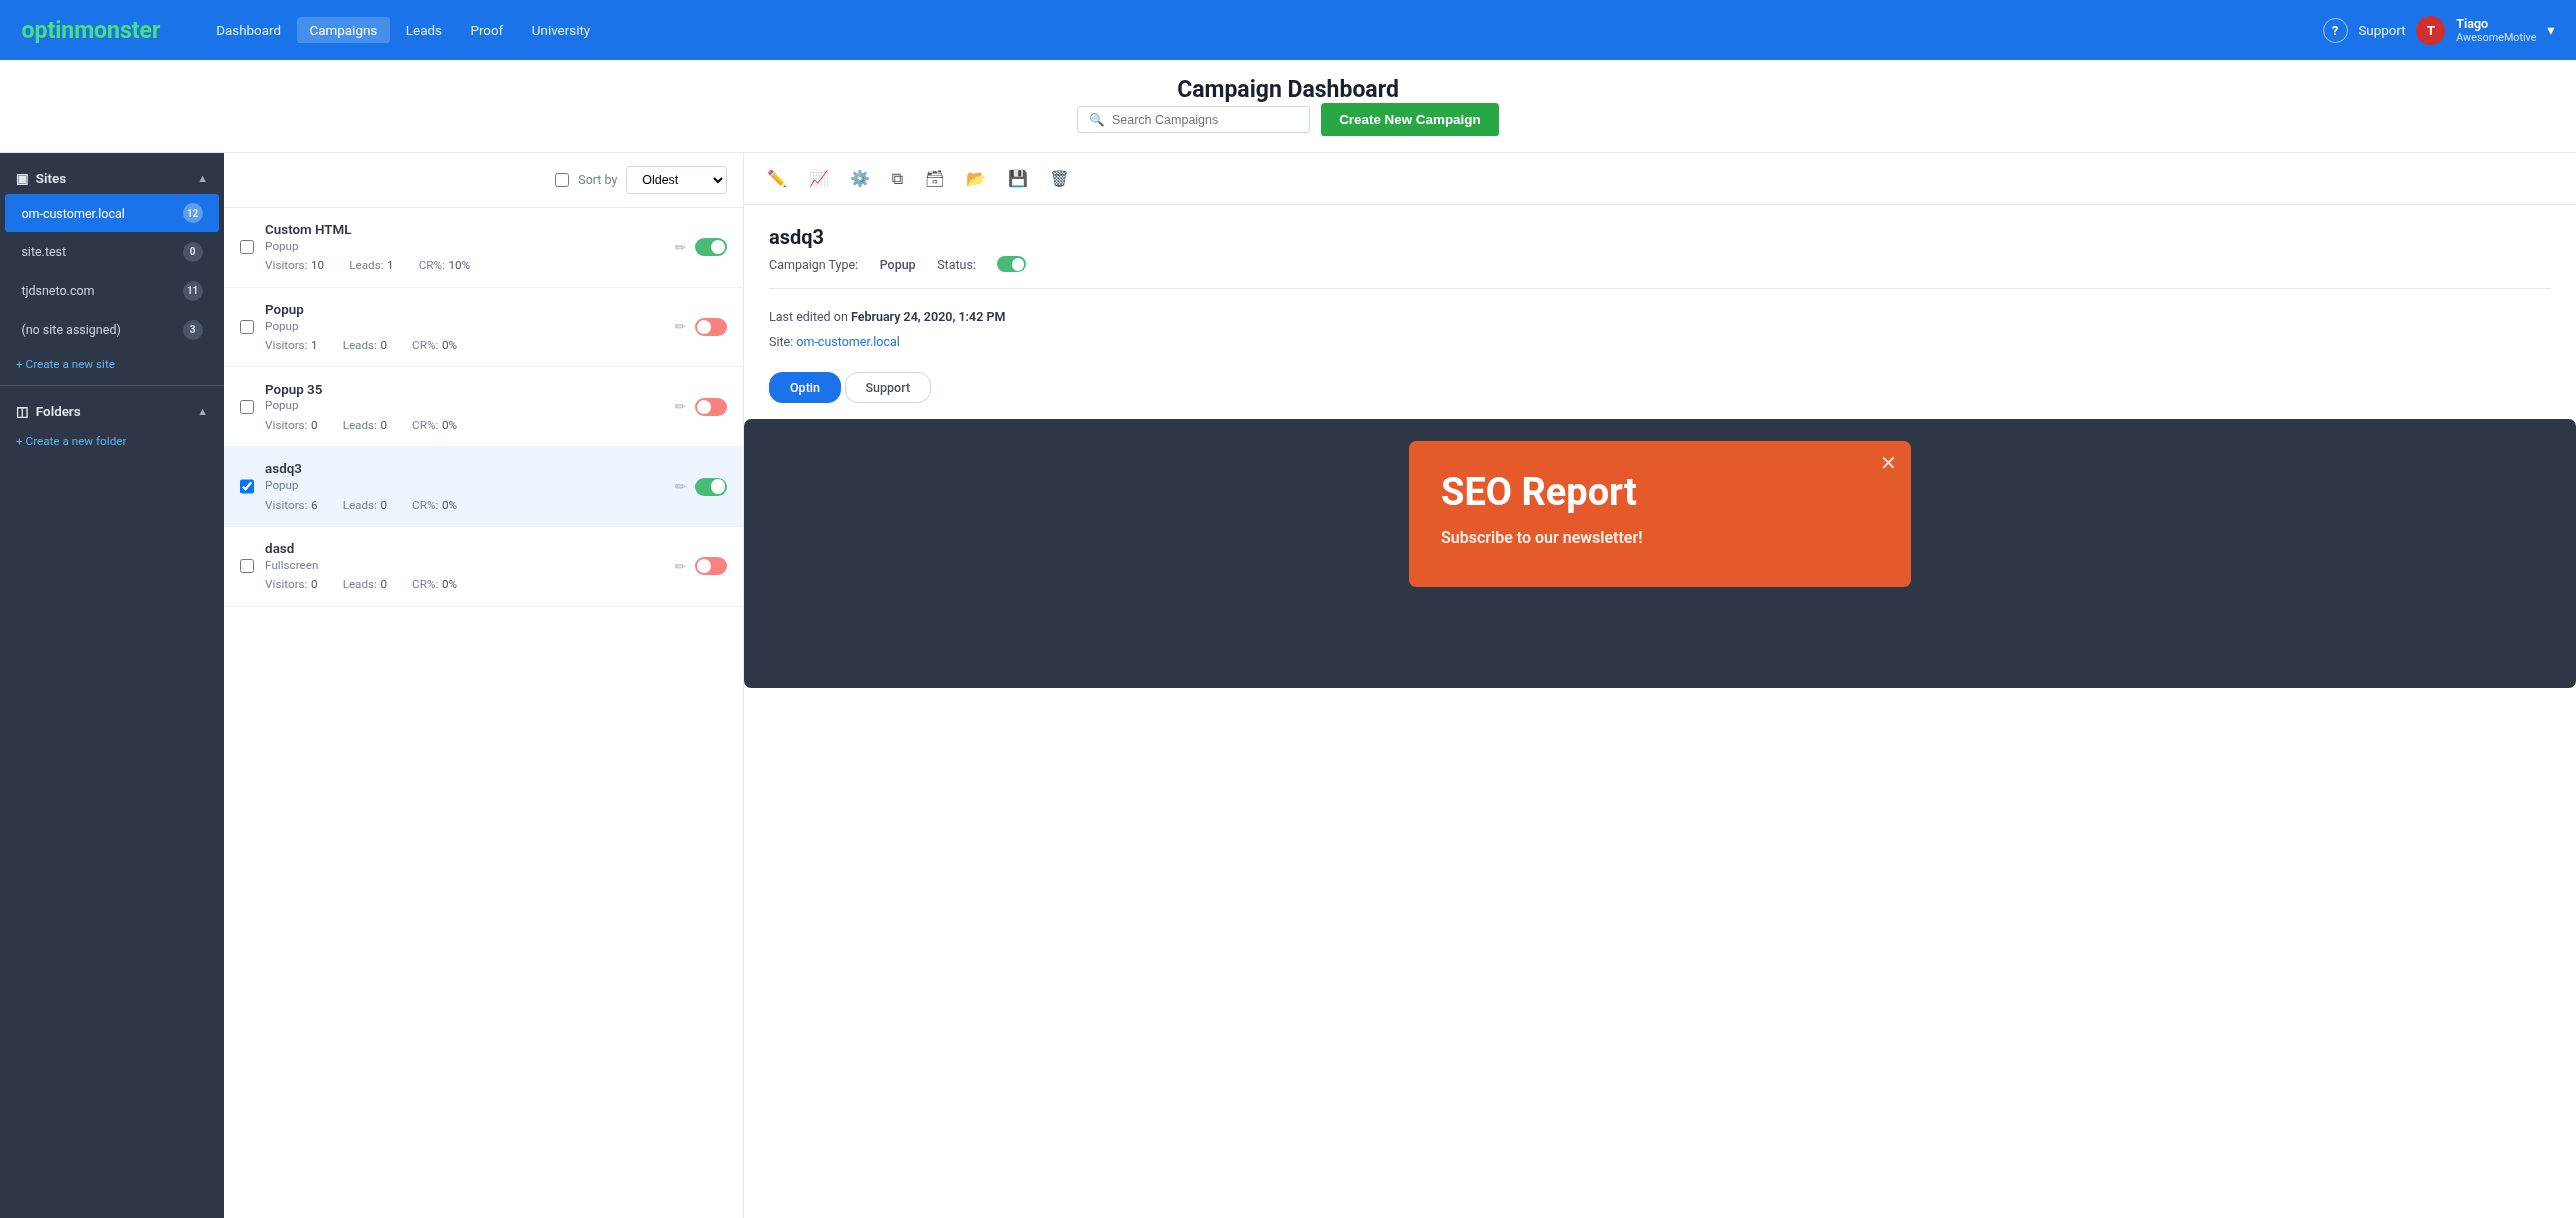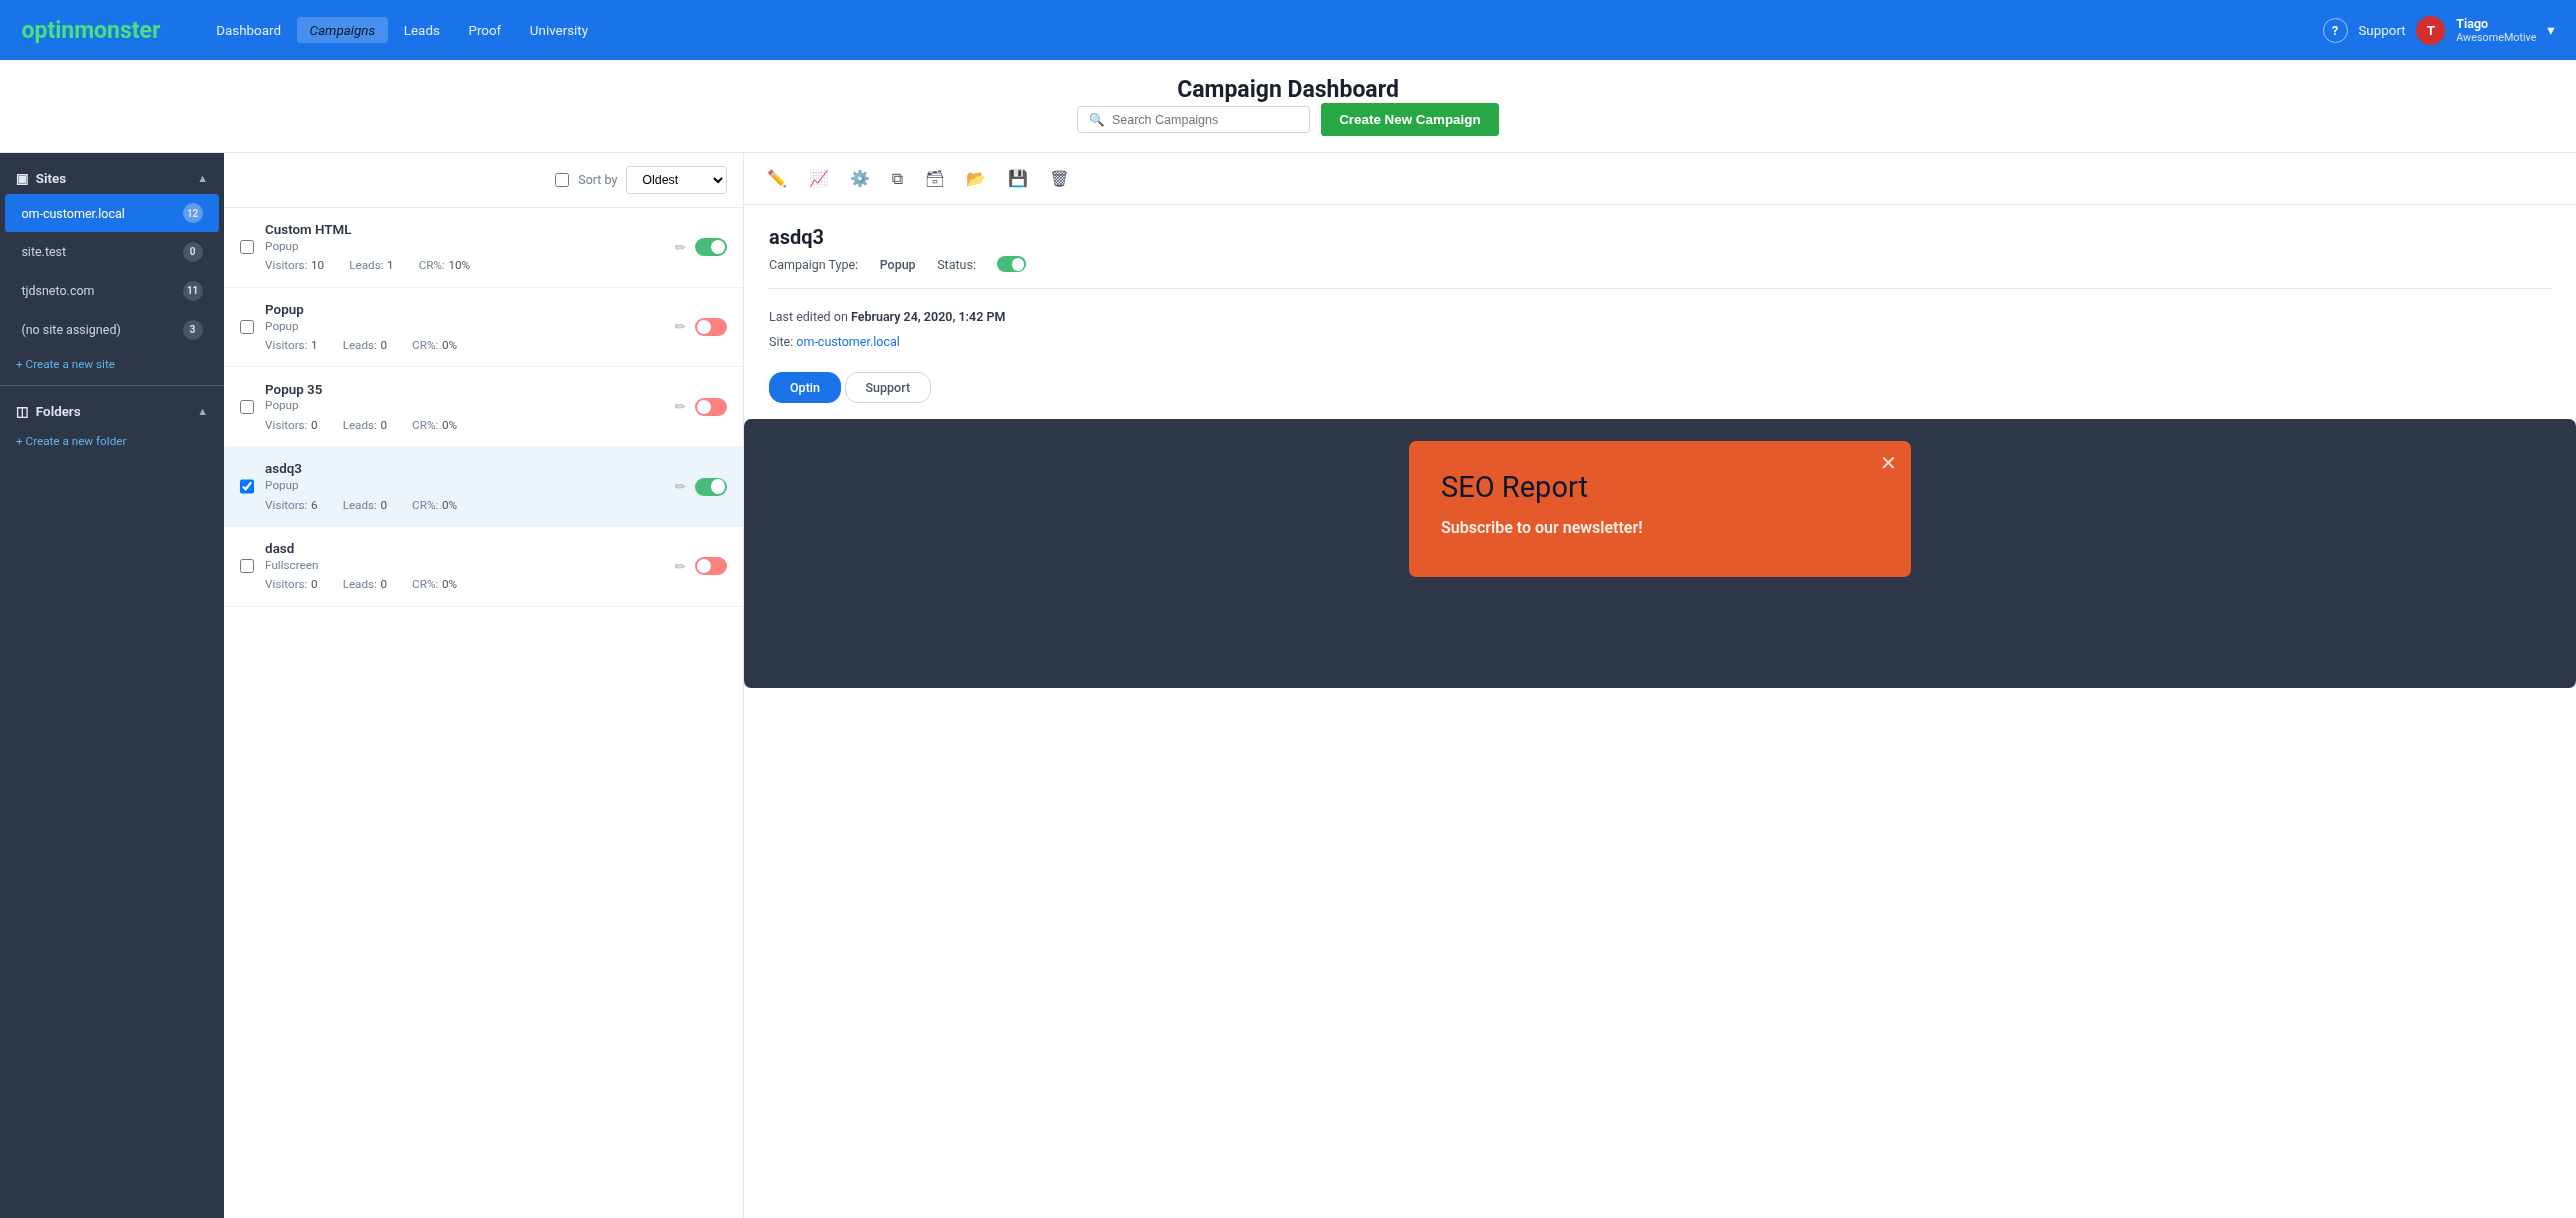--- a/index.html
+++ b/index.html
@@ -26,21 +26,21 @@
     .topnav-logo span { color: #4ade80; font-size: 23px; }
     .topnav-links { display: flex; gap: 3.6px; flex: 1; align-items: flex-end; }
     .topnav-link {
       color: rgba(255,255,255,0.88);
       font-size: 13.4px;
       padding: 5.4px 12.5px;
       border-radius: 3.6px;
       cursor: pointer;
       white-space: nowrap;
     }
-    .topnav-link.active { background: rgba(255,255,255,0.2); color: #0f172a; font-style: italic; }
+    .topnav-link.active { background: rgba(255,255,255,0.2); color: #ffffff; }
     .topnav-right { display: flex; align-items: center; gap: 10.8px; margin-left: auto; }
     .topnav-help { color: white; font-size: 16px; font-weight: bold; width: 25px; height: 25px; border-radius: 50%; border: 1.8px solid rgba(255,255,255,0.6); display: flex; align-items: center; justify-content: center; cursor: pointer; font-size: 12.5px; }
     .topnav-support { color: rgba(255,255,255,0.9); font-size: 13.4px; cursor: pointer; }
     .topnav-avatar { background: #d32f2f; color: white; width: 29px; height: 29px; border-radius: 50%; display: flex; align-items: center; justify-content: center; font-weight: bold; font-size: 13.4px; }
     .topnav-user { color: white; font-size: 12.5px; }
     .topnav-user .name { font-weight: 600; }
     .topnav-user .sub { font-size: 10.8px; opacity: 0.8; }
 
     
     .page-header {
@@ -294,23 +294,23 @@
     }
     .preview-close {
       position: absolute;
       top: 10.8px;
       right: 14.3px;
       color: rgba(255,255,255,0.8);
       font-size: 20px;
       cursor: pointer;
     }
     .preview-title {
-      color: #0f172a;
-      font-size: 29px;
-      font-weight: 400;
+      color: #ffffff;
+      font-size: 38px;
+      font-weight: 700;
       margin-bottom: 14.3px;
     }
     .preview-subtitle {
       color: rgba(255,255,255,0.9);
       font-size: 16px;
       font-weight: 600;
       margin-bottom: 10.8px;
     }
     .preview-body {
       color: rgba(255,255,255,0.85);

